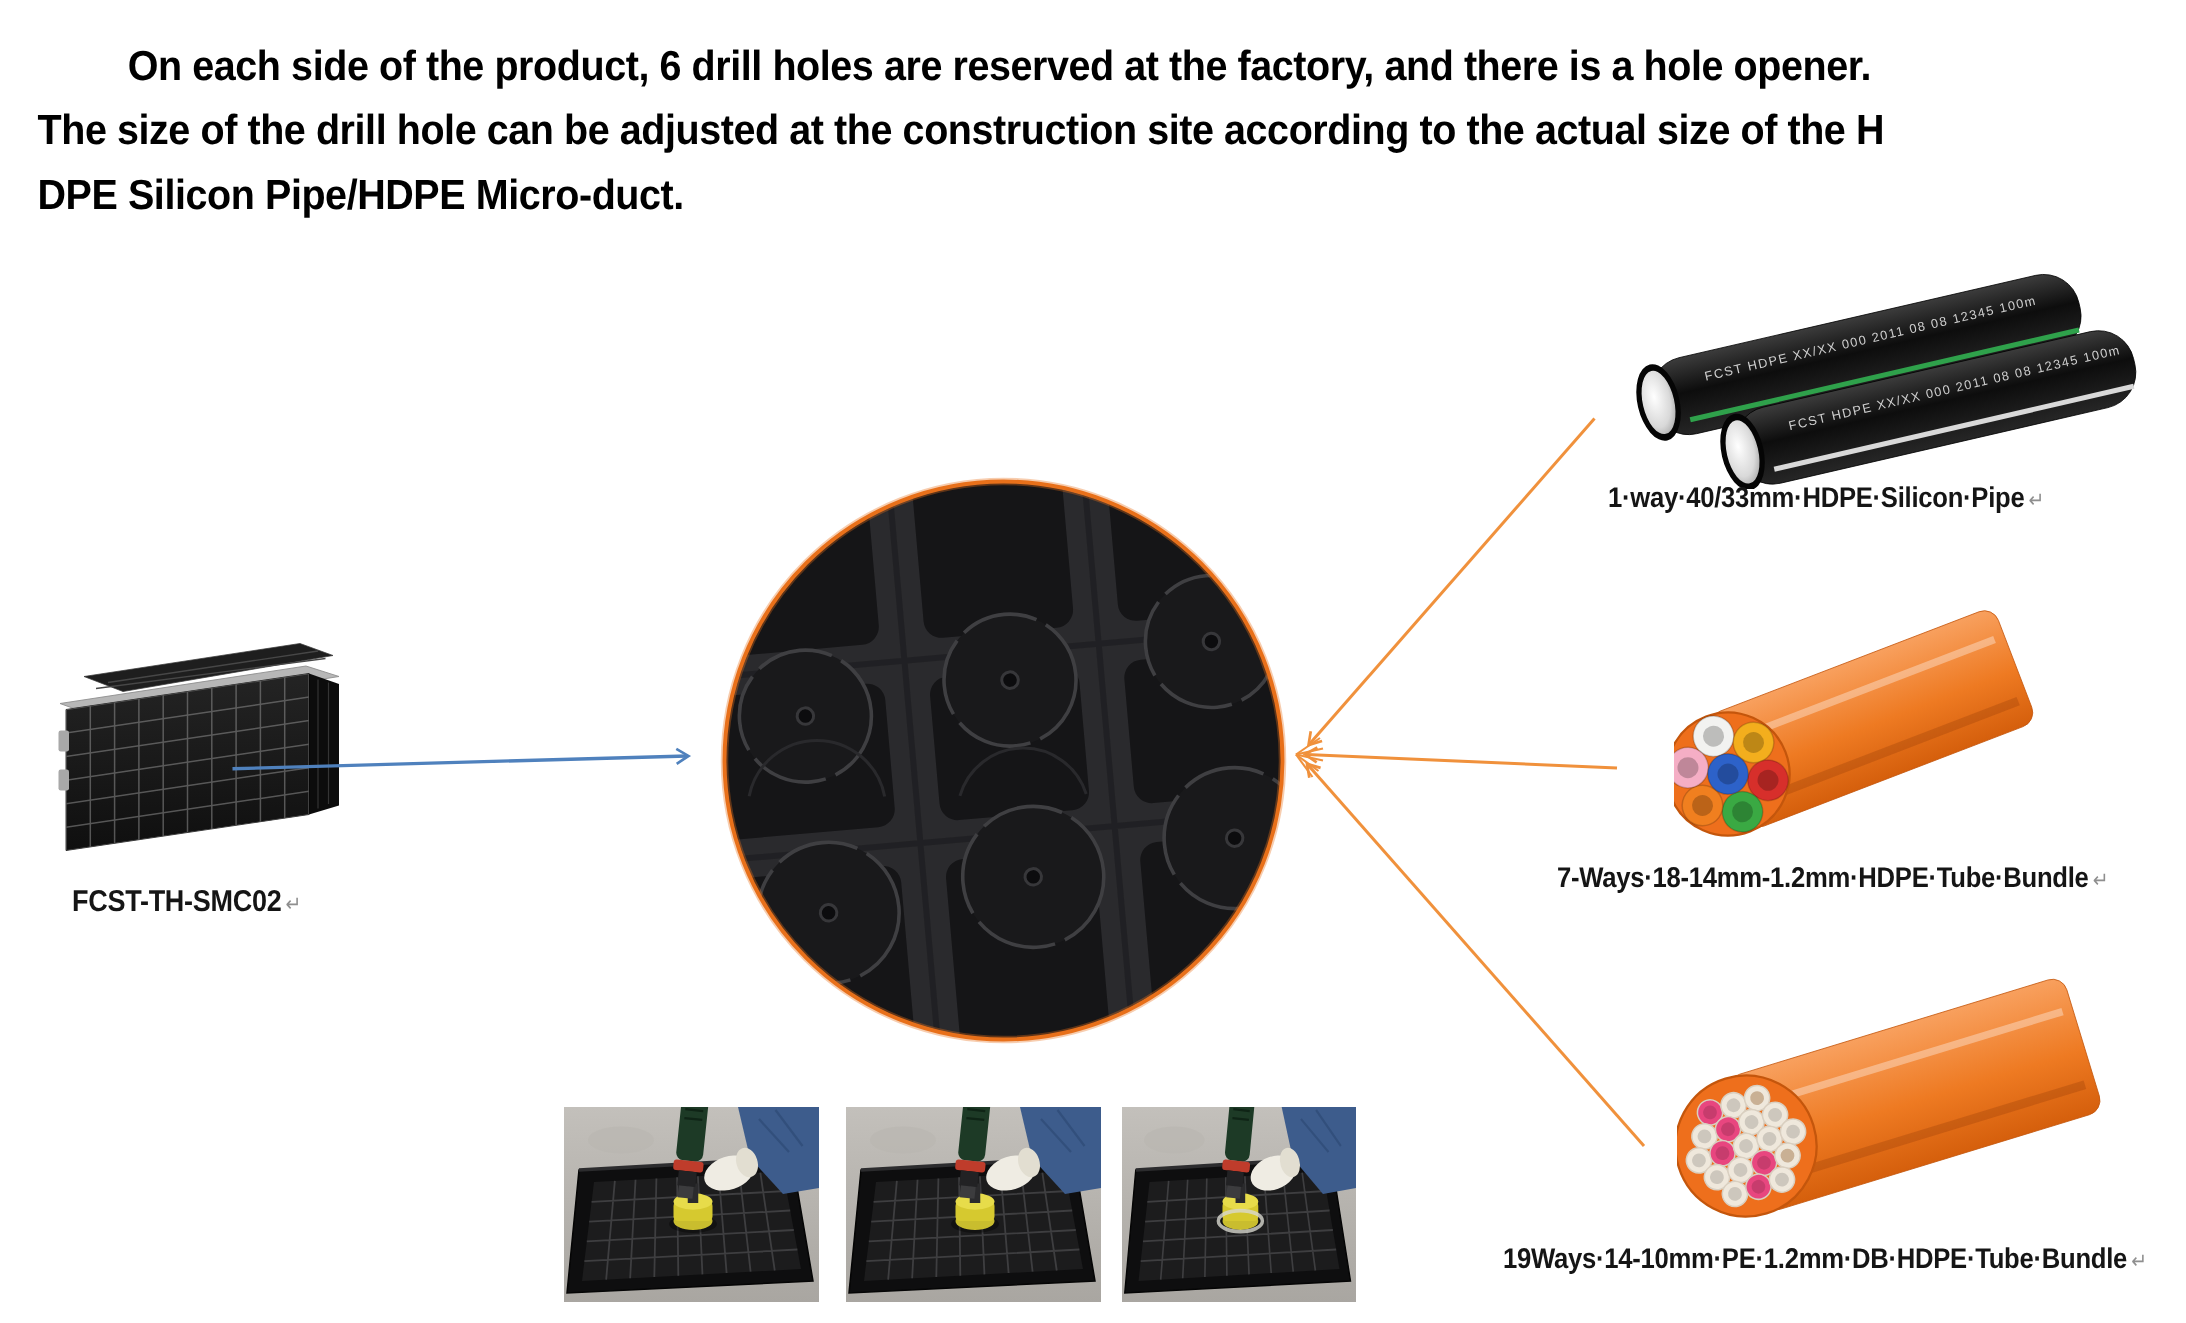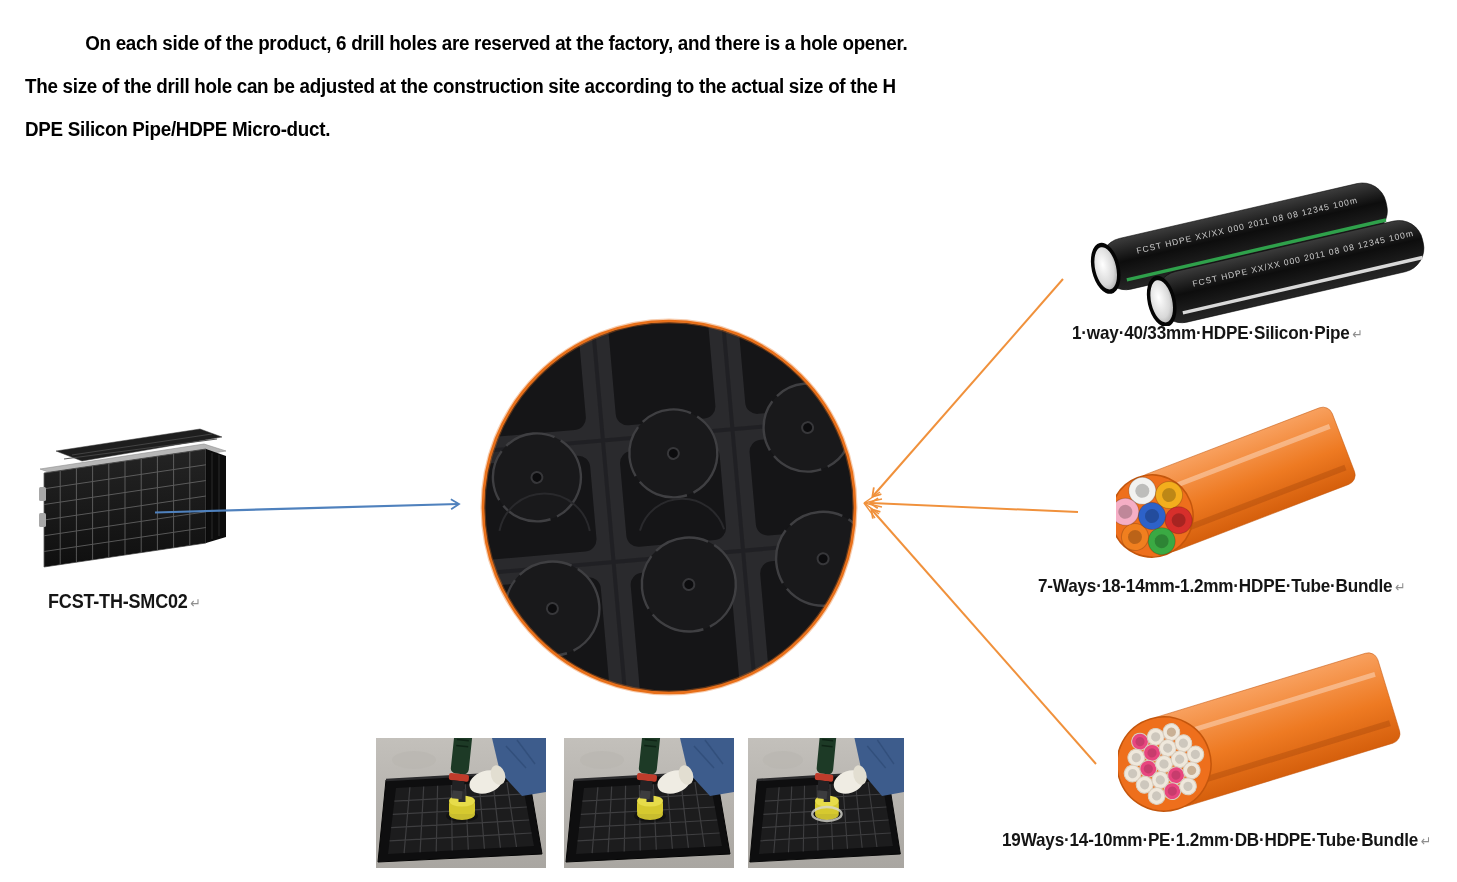--- a/index.html
+++ b/index.html
@@ -1,20 +1,20 @@
 <!DOCTYPE html>
 <html><head>
 <meta charset="utf-8">
 <style>
   html,body{margin:0;padding:0;background:#ffffff;}
   .canvas{position:relative;width:1457px;height:882px;background:#fff;overflow:hidden;
           font-family:"Liberation Sans", sans-serif;}
   .abs{position:absolute;}
   
-  .heading{position:absolute;left:25px;top:22px;color:#000;font-weight:700;font-size:20px;line-height:43px;}
+  .heading{position:absolute;left:25px;top:22px;color:#000;font-weight:700;font-size:28px;line-height:43px;}
   .hl{white-space:nowrap;transform:scaleX(.94);transform-origin:0 50%;letter-spacing:-.3px;}
   .hl1{padding-left:64px;}
   
   .caption{position:absolute;font-weight:700;font-size:19px;color:#151515;white-space:nowrap;
            transform:scaleX(.9);transform-origin:0 50%;letter-spacing:-.2px;}
   .caption .retmark{color:#8f8f8f;font-weight:400;font-size:14px;margin-left:3px;}
   .caption-box{font-size:20px;}
   svg{display:block;}
   .overlay{position:absolute;left:0;top:0;pointer-events:none;}
 </style>

